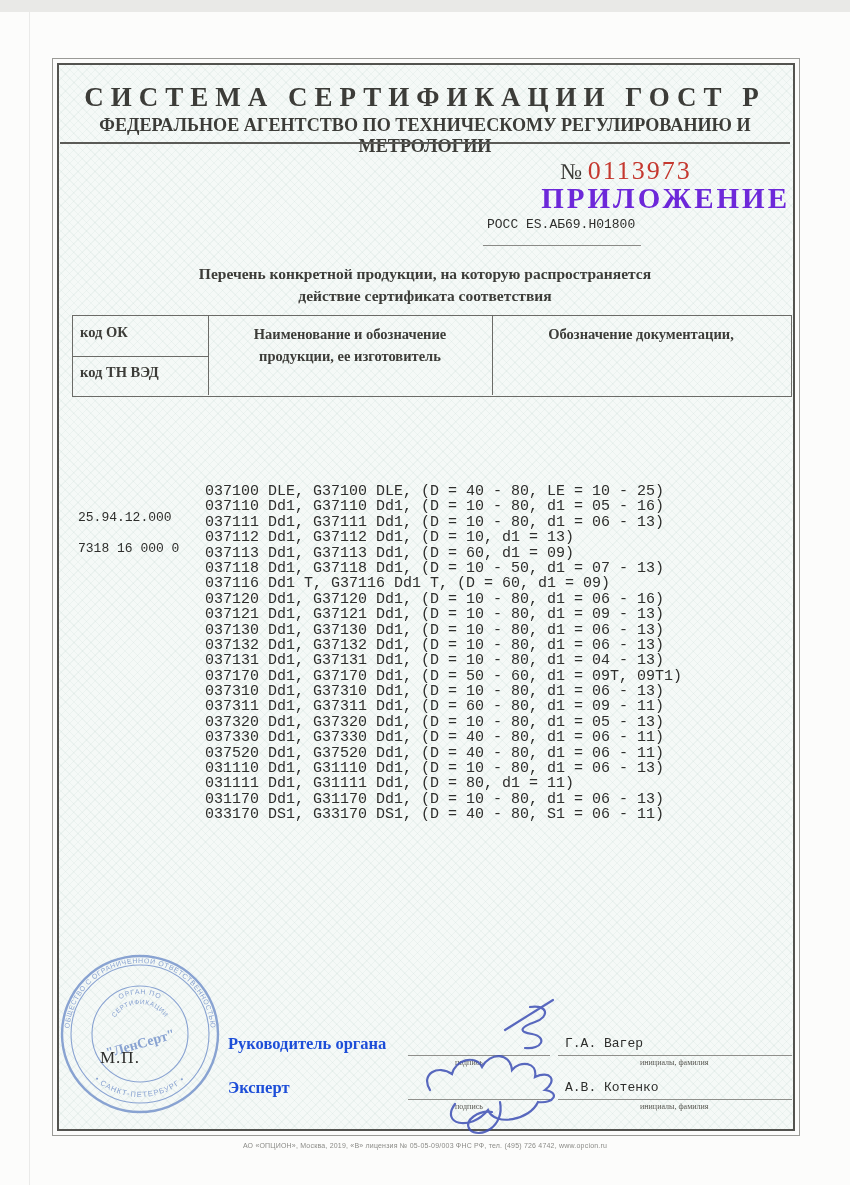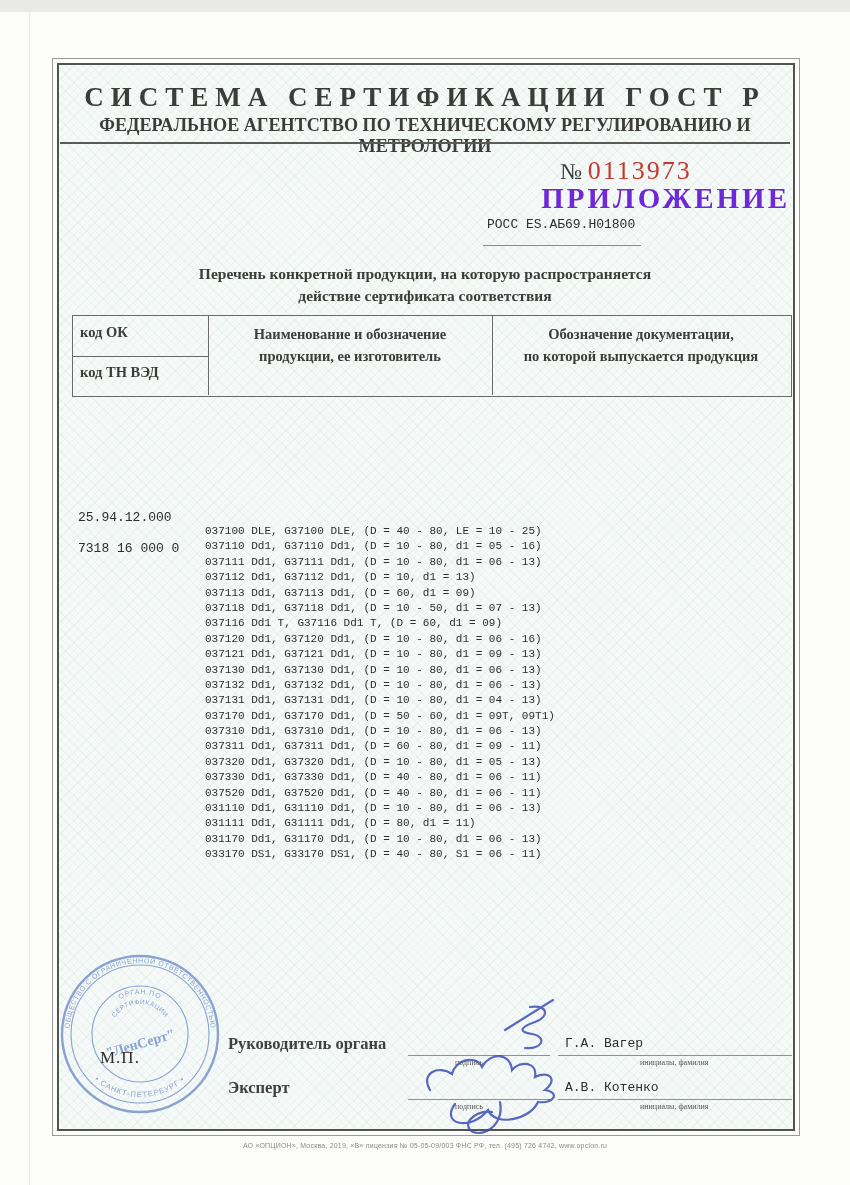--- a/index.html
+++ b/index.html
@@ -35,27 +35,27 @@
   .cell{font-size:14.5px;color:#3c3c38;font-weight:bold;}
   .c-ok{left:80px;top:312px;}
   .c-tnved{left:80px;top:352px;}
   .c2{left:208px;width:284px;text-align:center;}
   .c3{left:492px;width:298px;text-align:center;}
   .r1{top:314px;} .r2{top:336px;}
   
   .manu{left:205px;top:410px;font-size:13px;line-height:19px;white-space:pre;}
   .code-ok{left:78px;top:498px;font-size:13px;}
   .code-tnved{left:78px;top:529px;font-size:13px;}
-  .products{left:205px;top:512px;font-size:11px;line-height:15.4px;white-space:pre;}
+  .products{left:205px;top:472px;font-size:15px;line-height:15.4px;white-space:pre;}
   .product-line{height:15.4px;}
   
   .stamp-svg{left:58px;top:940px;width:164px;height:164px;opacity:0.8;}
   .mp{left:100px;top:1036px;font-size:17px;letter-spacing:1px;color:#2d2d2b;font-weight:normal;}
   
-  .sig-role{font-size:16.5px;color:#404040;left:228px;}
+  .sig-role{font-size:16.5px;color:#1d4ed8;left:228px;}
   .sig-name{font-size:13px;left:565px;}
   .sig-line{border-bottom:1px solid #8f8f8b;height:0;}
   .line-sign{left:408px;width:142px;}
   .line-name{left:558px;width:234px;}
   .sig-caption{font-size:8px;color:#55554f;}
   .ink-svg{left:390px;top:975px;width:200px;height:150px;}
   
   .footer{left:0;top:1130px;width:850px;text-align:center;font-family:"Liberation Sans",sans-serif;
           font-size:7px;color:#8b8b87;letter-spacing:0.2px;}
 </style>
@@ -86,21 +86,20 @@
 
   <div class="abs tbl"></div>
   <div class="abs tbl-v1"></div>
   <div class="abs tbl-v2"></div>
   <div class="abs tbl-h1"></div>
   <div class="abs cell c-ok">код ОК</div>
   <div class="abs cell c-tnved">код ТН ВЭД</div>
   <div class="abs cell c2 r1">Наименование и обозначение</div>
   <div class="abs cell c2 r2">продукции, ее изготовитель</div>
   <div class="abs cell c3 r1">Обозначение документации,</div>
-  <div class="abs cell c3 r2">по которой выпускается продукция</div>
 
   <div class="abs code-ok mono">25.94.12.000</div>
   <div class="abs code-tnved mono">7318 16 000 0</div>
   <div class="abs products mono"><div class="product-line">037100 DLE, G37100 DLE, (D = 40 - 80, LE = 10 - 25)</div><div class="product-line">037110 Dd1, G37110 Dd1, (D = 10 - 80, d1 = 05 - 16)</div><div class="product-line">037111 Dd1, G37111 Dd1, (D = 10 - 80, d1 = 06 - 13)</div><div class="product-line">037112 Dd1, G37112 Dd1, (D = 10, d1 = 13)</div><div class="product-line">037113 Dd1, G37113 Dd1, (D = 60, d1 = 09)</div><div class="product-line">037118 Dd1, G37118 Dd1, (D = 10 - 50, d1 = 07 - 13)</div><div class="product-line">037116 Dd1 T, G37116 Dd1 T, (D = 60, d1 = 09)</div><div class="product-line">037120 Dd1, G37120 Dd1, (D = 10 - 80, d1 = 06 - 16)</div><div class="product-line">037121 Dd1, G37121 Dd1, (D = 10 - 80, d1 = 09 - 13)</div><div class="product-line">037130 Dd1, G37130 Dd1, (D = 10 - 80, d1 = 06 - 13)</div><div class="product-line">037132 Dd1, G37132 Dd1, (D = 10 - 80, d1 = 06 - 13)</div><div class="product-line">037131 Dd1, G37131 Dd1, (D = 10 - 80, d1 = 04 - 13)</div><div class="product-line">037170 Dd1, G37170 Dd1, (D = 50 - 60, d1 = 09T, 09T1)</div><div class="product-line">037310 Dd1, G37310 Dd1, (D = 10 - 80, d1 = 06 - 13)</div><div class="product-line">037311 Dd1, G37311 Dd1, (D = 60 - 80, d1 = 09 - 11)</div><div class="product-line">037320 Dd1, G37320 Dd1, (D = 10 - 80, d1 = 05 - 13)</div><div class="product-line">037330 Dd1, G37330 Dd1, (D = 40 - 80, d1 = 06 - 11)</div><div class="product-line">037520 Dd1, G37520 Dd1, (D = 40 - 80, d1 = 06 - 11)</div><div class="product-line">031110 Dd1, G31110 Dd1, (D = 10 - 80, d1 = 06 - 13)</div><div class="product-line">031111 Dd1, G31111 Dd1, (D = 80, d1 = 11)</div><div class="product-line">031170 Dd1, G31170 Dd1, (D = 10 - 80, d1 = 06 - 13)</div><div class="product-line">033170 DS1, G33170 DS1, (D = 40 - 80, S1 = 06 - 11)</div></div>
 
   <svg class="abs stamp-svg" viewBox="0 0 164 164">
     <defs>
       <path id="arcTop" d="M 11 82 A 71 71 0 1 1 153 82" fill="none"></path>
       <path id="arcBottom" d="M 18 100 A 68 68 0 0 0 146 100" fill="none"></path>
       <path id="arcIn1" d="M 42 82 A 40 40 0 1 1 122 82" fill="none"></path>

